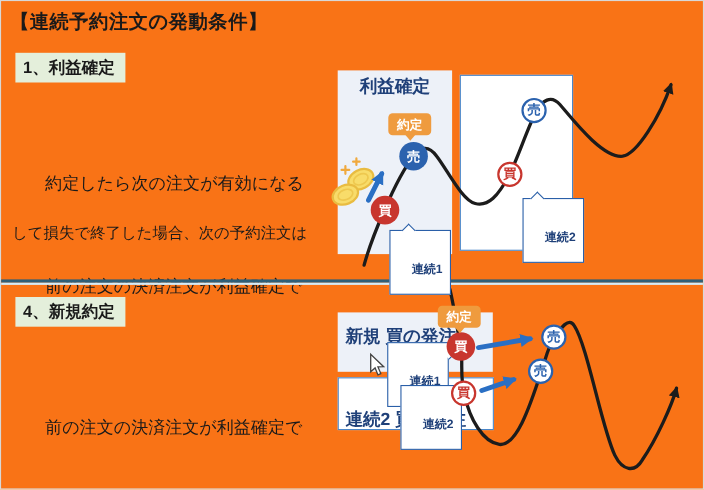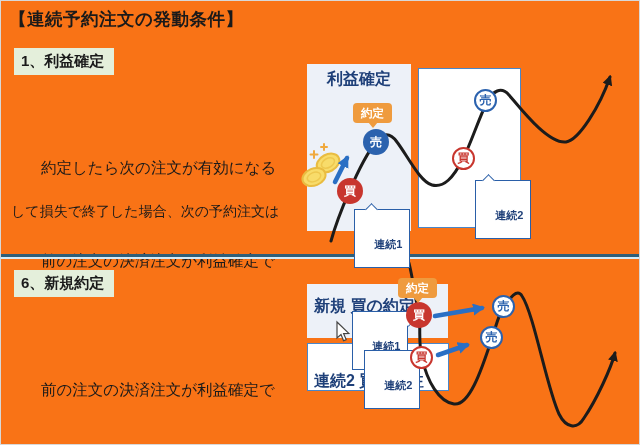--- a/index.html
+++ b/index.html
@@ -71,30 +71,30 @@
 
   <div class="abs note-text" style="left:10px; top:153px;">
     <div>して損失で終了した場合、次の予約注文は</div>
   </div>
 
   <div class="abs panel" style="left:306px; top:63px; width:104px; height:167px;"></div>
   <div class="abs dlabel center" style="left:306px; top:68px; width:104px;">利益確定</div>
 
   <div class="abs order-box" style="left:417px; top:67px; width:103px; height:160px;"></div>
 
-  <div class="abs sec-heading" style="left:13px; top:269px;">6、新規約定</div>
+  <div class="abs sec-heading" style="left:13px; top:269px;">4、新規約定</div>
 
   <div class="abs body-text wide" style="left:40px; top:301px;">
     <div>前の注文の決済注文が利益確定で</div>
     
     
   </div>
 
   <div class="abs panel" style="left:306px; top:283px; width:141px; height:54px;"></div>
-  <div class="abs dlabel" style="left:313px; top:295px;">新規 買の約定</div>
+  <div class="abs dlabel" style="left:313px; top:295px;">新規 買の発注</div>
 
   <div class="abs order-box" style="left:306px; top:342px; width:142px; height:48px;"></div>
   <div class="abs dlabel" style="left:313px; top:370px;">連続2 買の発注</div>
 
   <div class="abs divider-dark"></div>
   <div class="abs divider-light"></div>
 
   <svg class="layer" width="640" height="445" viewBox="0 0 640 445">
     <defs>
       <marker id="ah-black" markerUnits="userSpaceOnUse" markerWidth="12" markerHeight="12" refX="8" refY="5" orient="auto">

